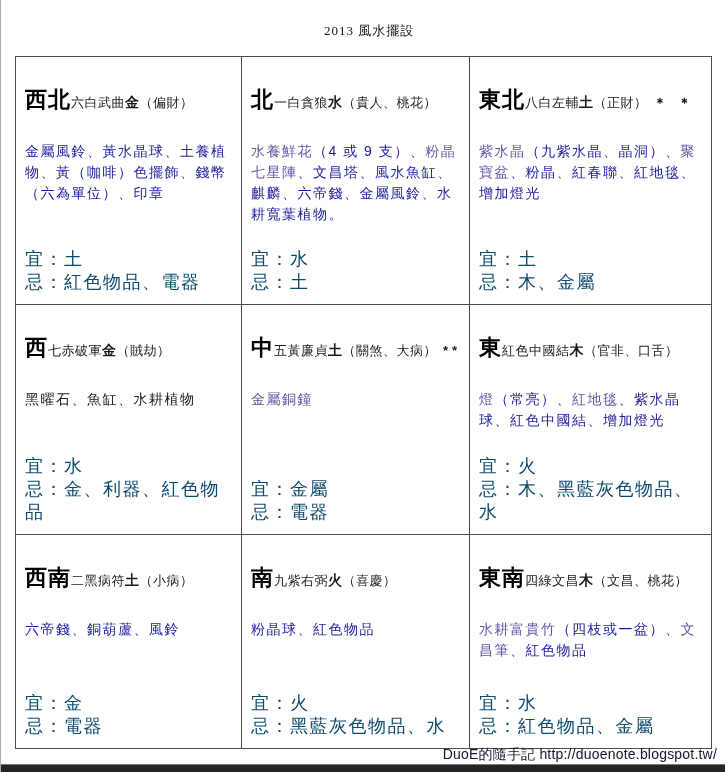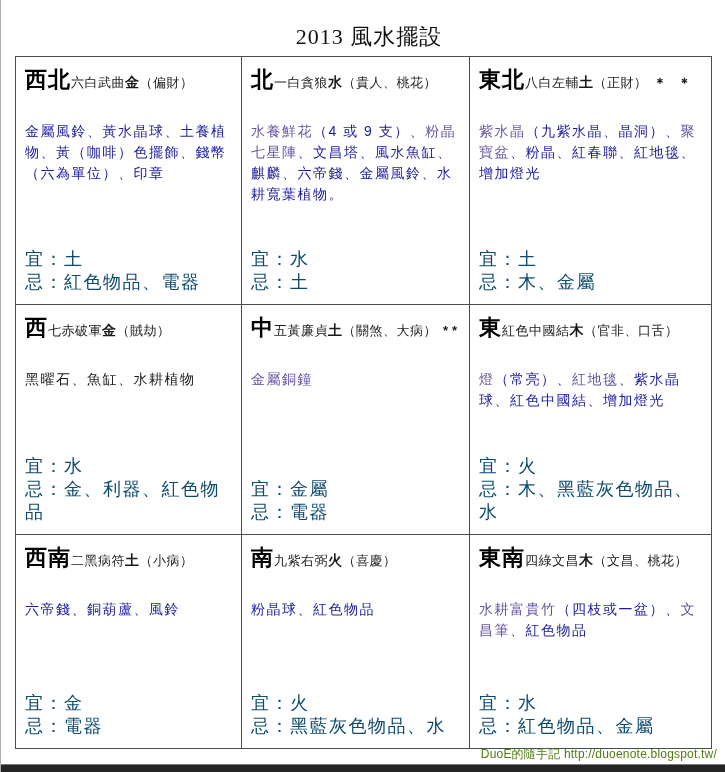--- a/index.html
+++ b/index.html
@@ -9,37 +9,37 @@
     background:#fff;
     box-sizing:border-box;
     border-left:1px solid #adadad;
     font-family:"Liberation Sans", sans-serif;
     overflow:hidden;
   }
   .title{
     padding-top:22px;
     text-align:center;
     font-family:"Liberation Serif","DejaVu Serif",serif;
-    font-size:22px;
+    font-size:13px;
     color:#111;
     letter-spacing:1px;
     margin-left:12px;
   }
   table.grid{
     position:absolute;
     left:14px;top:56px;
     width:696px;
     border-collapse:collapse;
     table-layout:fixed;
   }
   table.grid td{
     border:1px solid #4d4d4d;
     vertical-align:top;
     position:relative;
-    padding:8px 8px 10px 9px;
+    padding:28px 8px 10px 9px;
     box-sizing:border-box;
   }
   tr.r0 td{height:248px;}
   tr.r1 td{height:230px;}
   tr.r2 td{height:214px;}
   col.c0{width:226px;}
   col.c1{width:228px;}
   col.c2{width:242px;}
   .hdr{white-space:nowrap;}
   .dir{
@@ -76,22 +76,22 @@
     position:absolute;
     left:9px;right:6px;bottom:10px;
     font-size:18px;
     line-height:23px;
     letter-spacing:1.5px;
     color:#0c4a6e;
   }
   .footer{
     position:absolute;
     top:746px;right:8px;
-    font-size:12px;
-    color:#4d7c0f;
+    font-size:14px;
+    color:#0f172a;
     letter-spacing:0.2px;
   }
   .bottom-bar{
     position:absolute;
     left:0;bottom:0;
     width:100%;height:7px;
     background:#252525;
     border-top:1px solid #7a7a7a;
   }
 </style>

